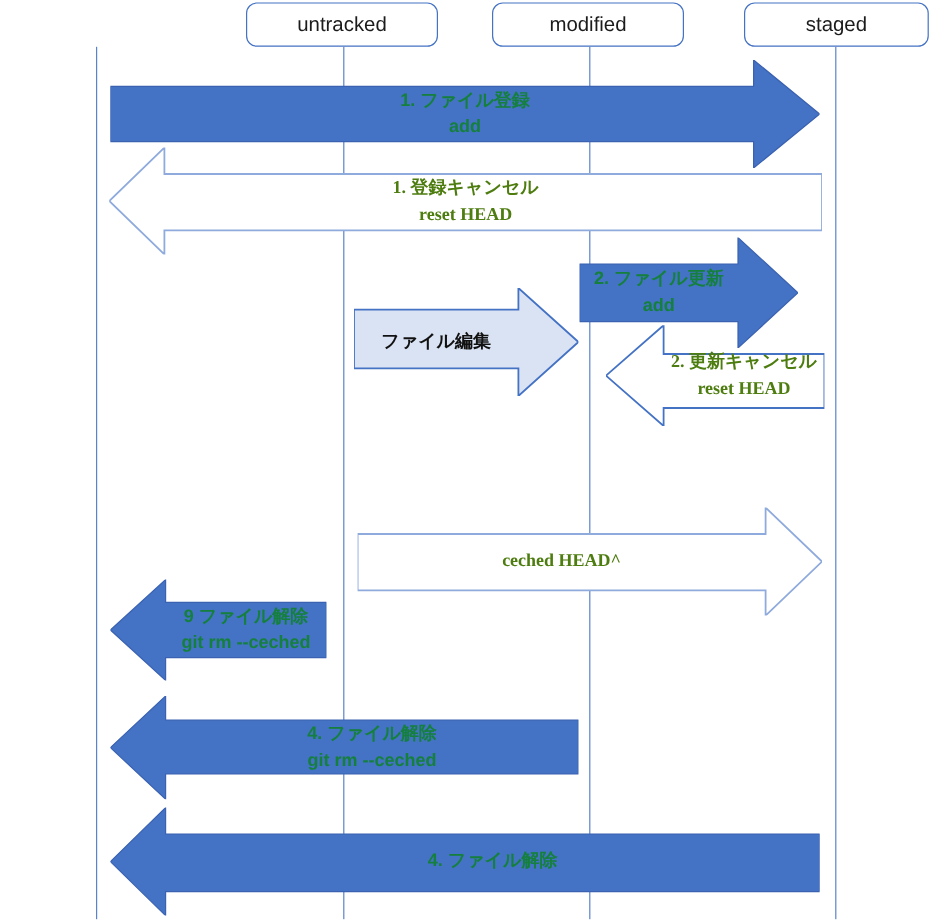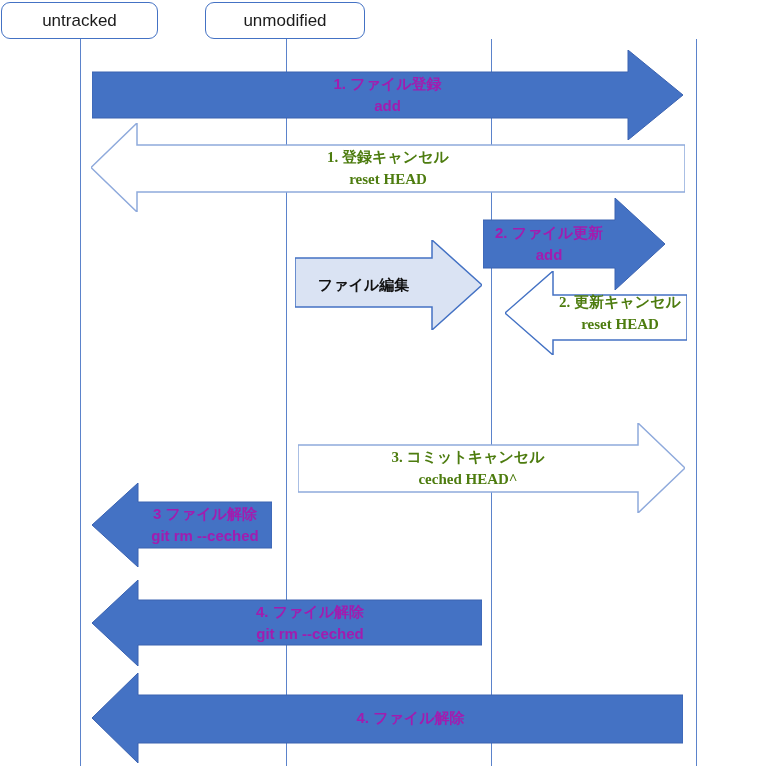--- a/index.html
+++ b/index.html
@@ -18,43 +18,46 @@
   .lifeline{position:absolute;top:39px;height:727px;width:1.2px;background:#5b83cb;z-index:0;}
   
   .arrow{position:absolute;z-index:1;}
   .arrow svg{position:absolute;left:0;top:0;display:block;}
   .arrow .label{
     position:absolute;left:0;top:0;right:0;bottom:0;box-sizing:border-box;
     display:flex;flex-direction:column;justify-content:center;align-items:center;
     font-weight:bold;font-size:15px;line-height:22px;text-align:center;white-space:nowrap;
   }
   .arrow.blue polygon{fill:#4472c4;stroke:#3a62b0;stroke-width:1;}
-  .arrow.blue .label{color:#a21caf;}
+  .arrow.blue .label{color:#15803d;}
   .arrow.lightfill polygon{fill:#dae3f3;stroke:#4472c4;stroke-width:1.5;}
   .arrow.lightfill .label{color:#111111;justify-content:center;}
   .arrow.white polygon{fill:#ffffff;stroke:#8faadc;stroke-width:1.5;}
   .arrow.white .label{color:#4d7c0f;font-family:Liberation Serif, serif;}
   .arrow.white.mid polygon{stroke:#4472c4;}
   .l2:empty{display:none;}
 </style>
 </head>
 <body>
 
 <div id="canvas">
 
   <div class="lifeline" style="left:80px"></div>
   <div class="lifeline" style="left:286px"></div>
   <div class="lifeline" style="left:491px"></div>
   <div class="lifeline" style="left:696px"></div>
 
-  <div class="state" style="left:1px;width:157px">
+  <div class="state" style="left:205px;width:160px">
       <span>untracked</span>
     </div>
-  <div class="state" style="left:205px;width:160px">
-      <span>unmodified</span>
+  <div class="state" style="left:410px;width:160px">
+      <span>modified</span>
+    </div>
+  <div class="state" style="left:620px;width:154px">
+      <span>staged</span>
     </div>
 
   <div class="arrow blue" style="left:92px;top:50px;width:591px;height:90px">
     <svg width="591" height="90" viewBox="0 0 591 90">
       <polygon points="0,22 536,22 536,0 591,45 536,90 536,68 0,68"></polygon>
     </svg>
     <div class="label">
       <div class="l1">1. ファイル登録</div>
       <div class="l2">add</div>
     </div>
@@ -99,31 +102,30 @@
       <div class="l2">reset HEAD</div>
     </div>
   </div>
 
 
   <div class="arrow white" style="left:298px;top:423px;width:387px;height:90px">
     <svg width="387" height="90" viewBox="0 0 387 90">
       <polygon points="0,22 340,22 340,0 387,45 340,90 340,69 0,69"></polygon>
     </svg>
     <div class="label" style="padding-right:47px">
-      <div class="l1">3. コミットキャンセル</div>
       <div class="l2">ceched HEAD^</div>
     </div>
   </div>
 
   <div class="arrow blue" style="left:92px;top:483px;width:180px;height:84px">
     <svg width="180" height="84" viewBox="0 0 180 84">
       <polygon points="180,19 46,19 46,0 0,42 46,84 46,65 180,65"></polygon>
     </svg>
     <div class="label" style="padding-left:46px">
-      <div class="l1">3 ファイル解除</div>
+      <div class="l1">9 ファイル解除</div>
       <div class="l2">git rm --ceched</div>
     </div>
   </div>
 
   <div class="arrow blue" style="left:92px;top:580px;width:390px;height:86px">
     <svg width="390" height="86" viewBox="0 0 390 86">
       <polygon points="390,20 46,20 46,0 0,43 46,86 46,65 390,65"></polygon>
     </svg>
     <div class="label" style="padding-left:46px">
       <div class="l1">4. ファイル解除</div>

